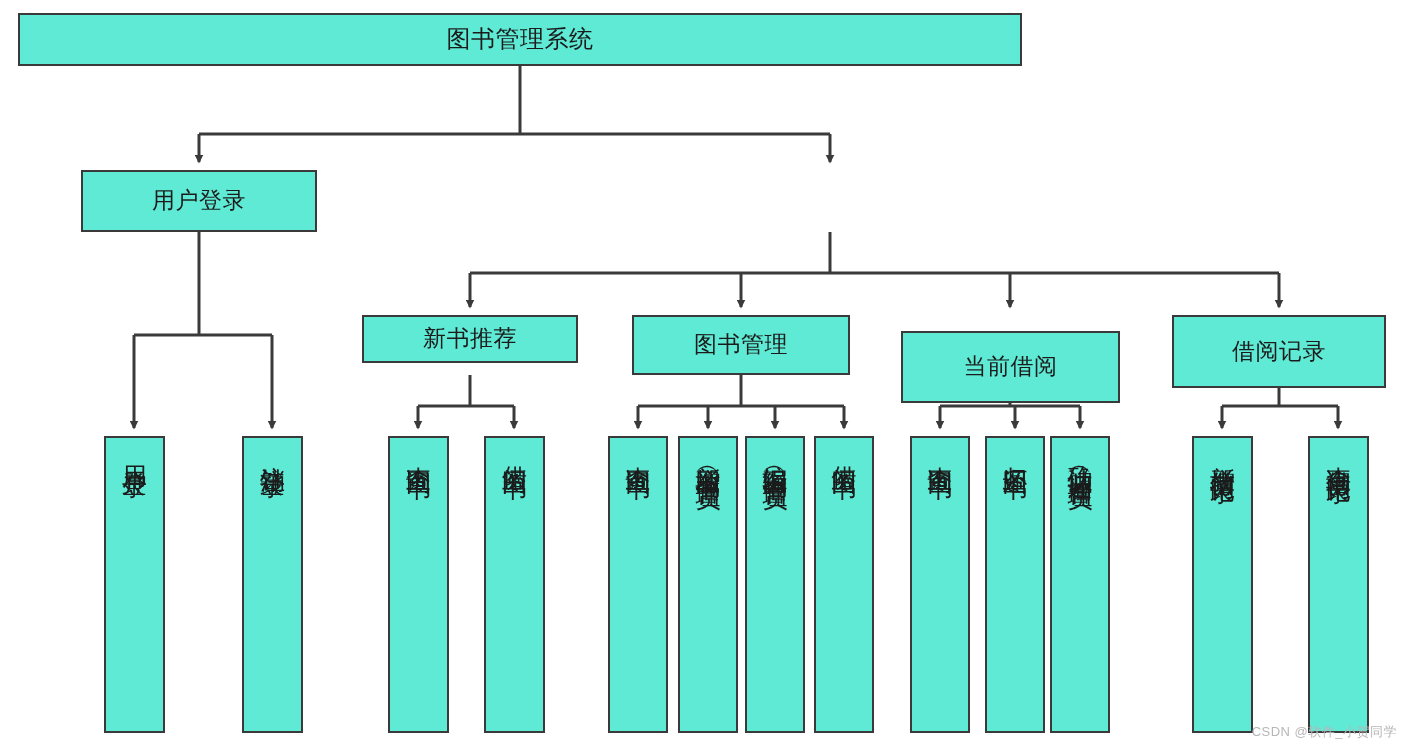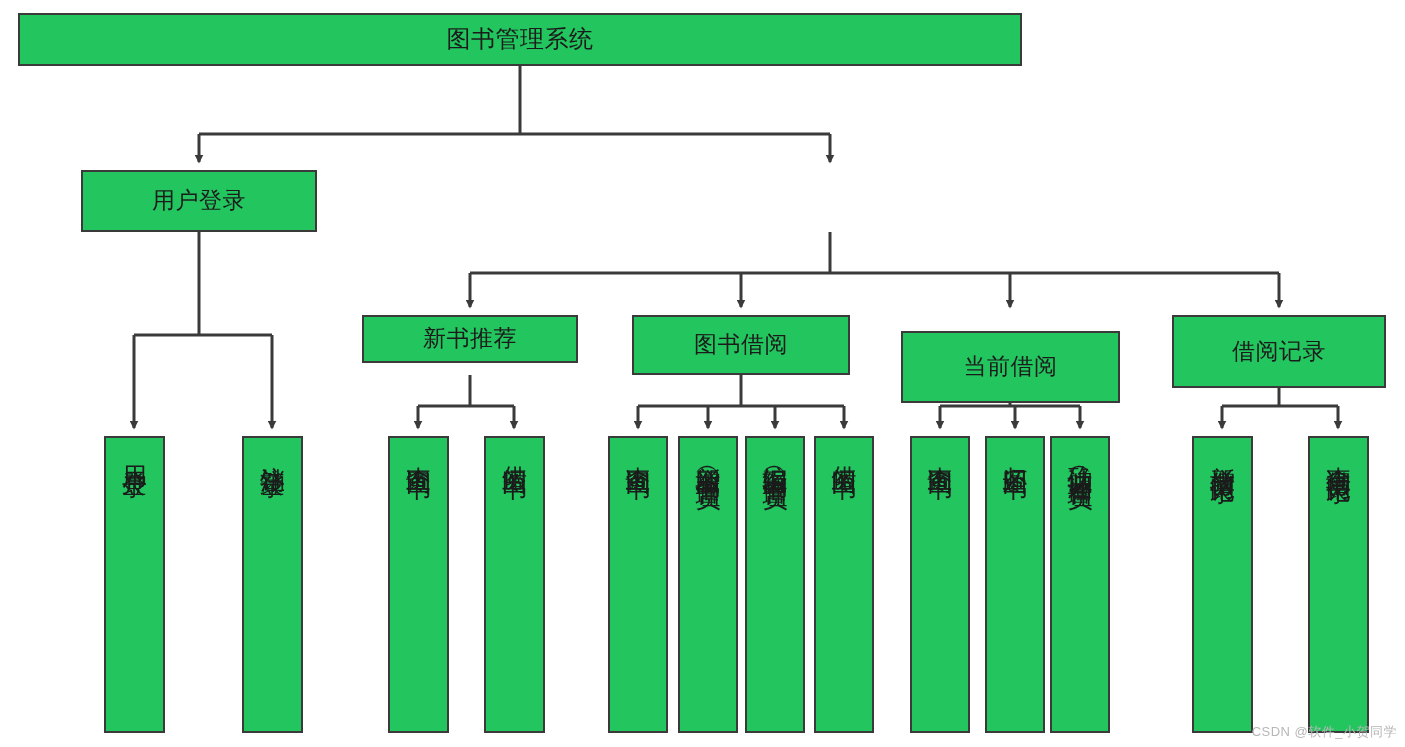--- a/index.html
+++ b/index.html
@@ -21,21 +21,21 @@
     position: absolute;
     left: 0;
     top: 0;
     width: 1405px;
     height: 747px;
     pointer-events: none;
   }
   .node {
     position: absolute;
     box-sizing: border-box;
-    background: #22c55e;
+    background: #5eead4;
     border: 2px solid #3a3a3a;
     display: flex;
     align-items: center;
     justify-content: center;
     color: #1b1b1b;
   }
   .node .label {
     display: block;
     text-align: center;
     line-height: 1.18;
@@ -132,21 +132,21 @@
   </div>
 
   <div class="node horizontal" style="left:81px; top:170px; width:236px; height:62px;">
     <span class="label">用户登录</span>
   </div>
 
   <div class="node horizontal" style="left:362px; top:315px; width:216px; height:48px;">
     <span class="label">新书推荐</span>
   </div>
   <div class="node horizontal" style="left:632px; top:315px; width:218px; height:60px;">
-    <span class="label">图书借阅</span>
+    <span class="label">图书管理</span>
   </div>
   <div class="node horizontal" style="left:901px; top:315px; width:219px; height:72px;margin-top:16px;">
     <span class="label">当前借阅</span>
   </div>
   <div class="node horizontal" style="left:1172px; top:315px; width:214px; height:73px;">
     <span class="label">借阅记录</span>
   </div>
 
   <div class="node vertical" style="left:104px; top:436px; width:61px; height:297px;">
     <span class="label">用户登录</span>

